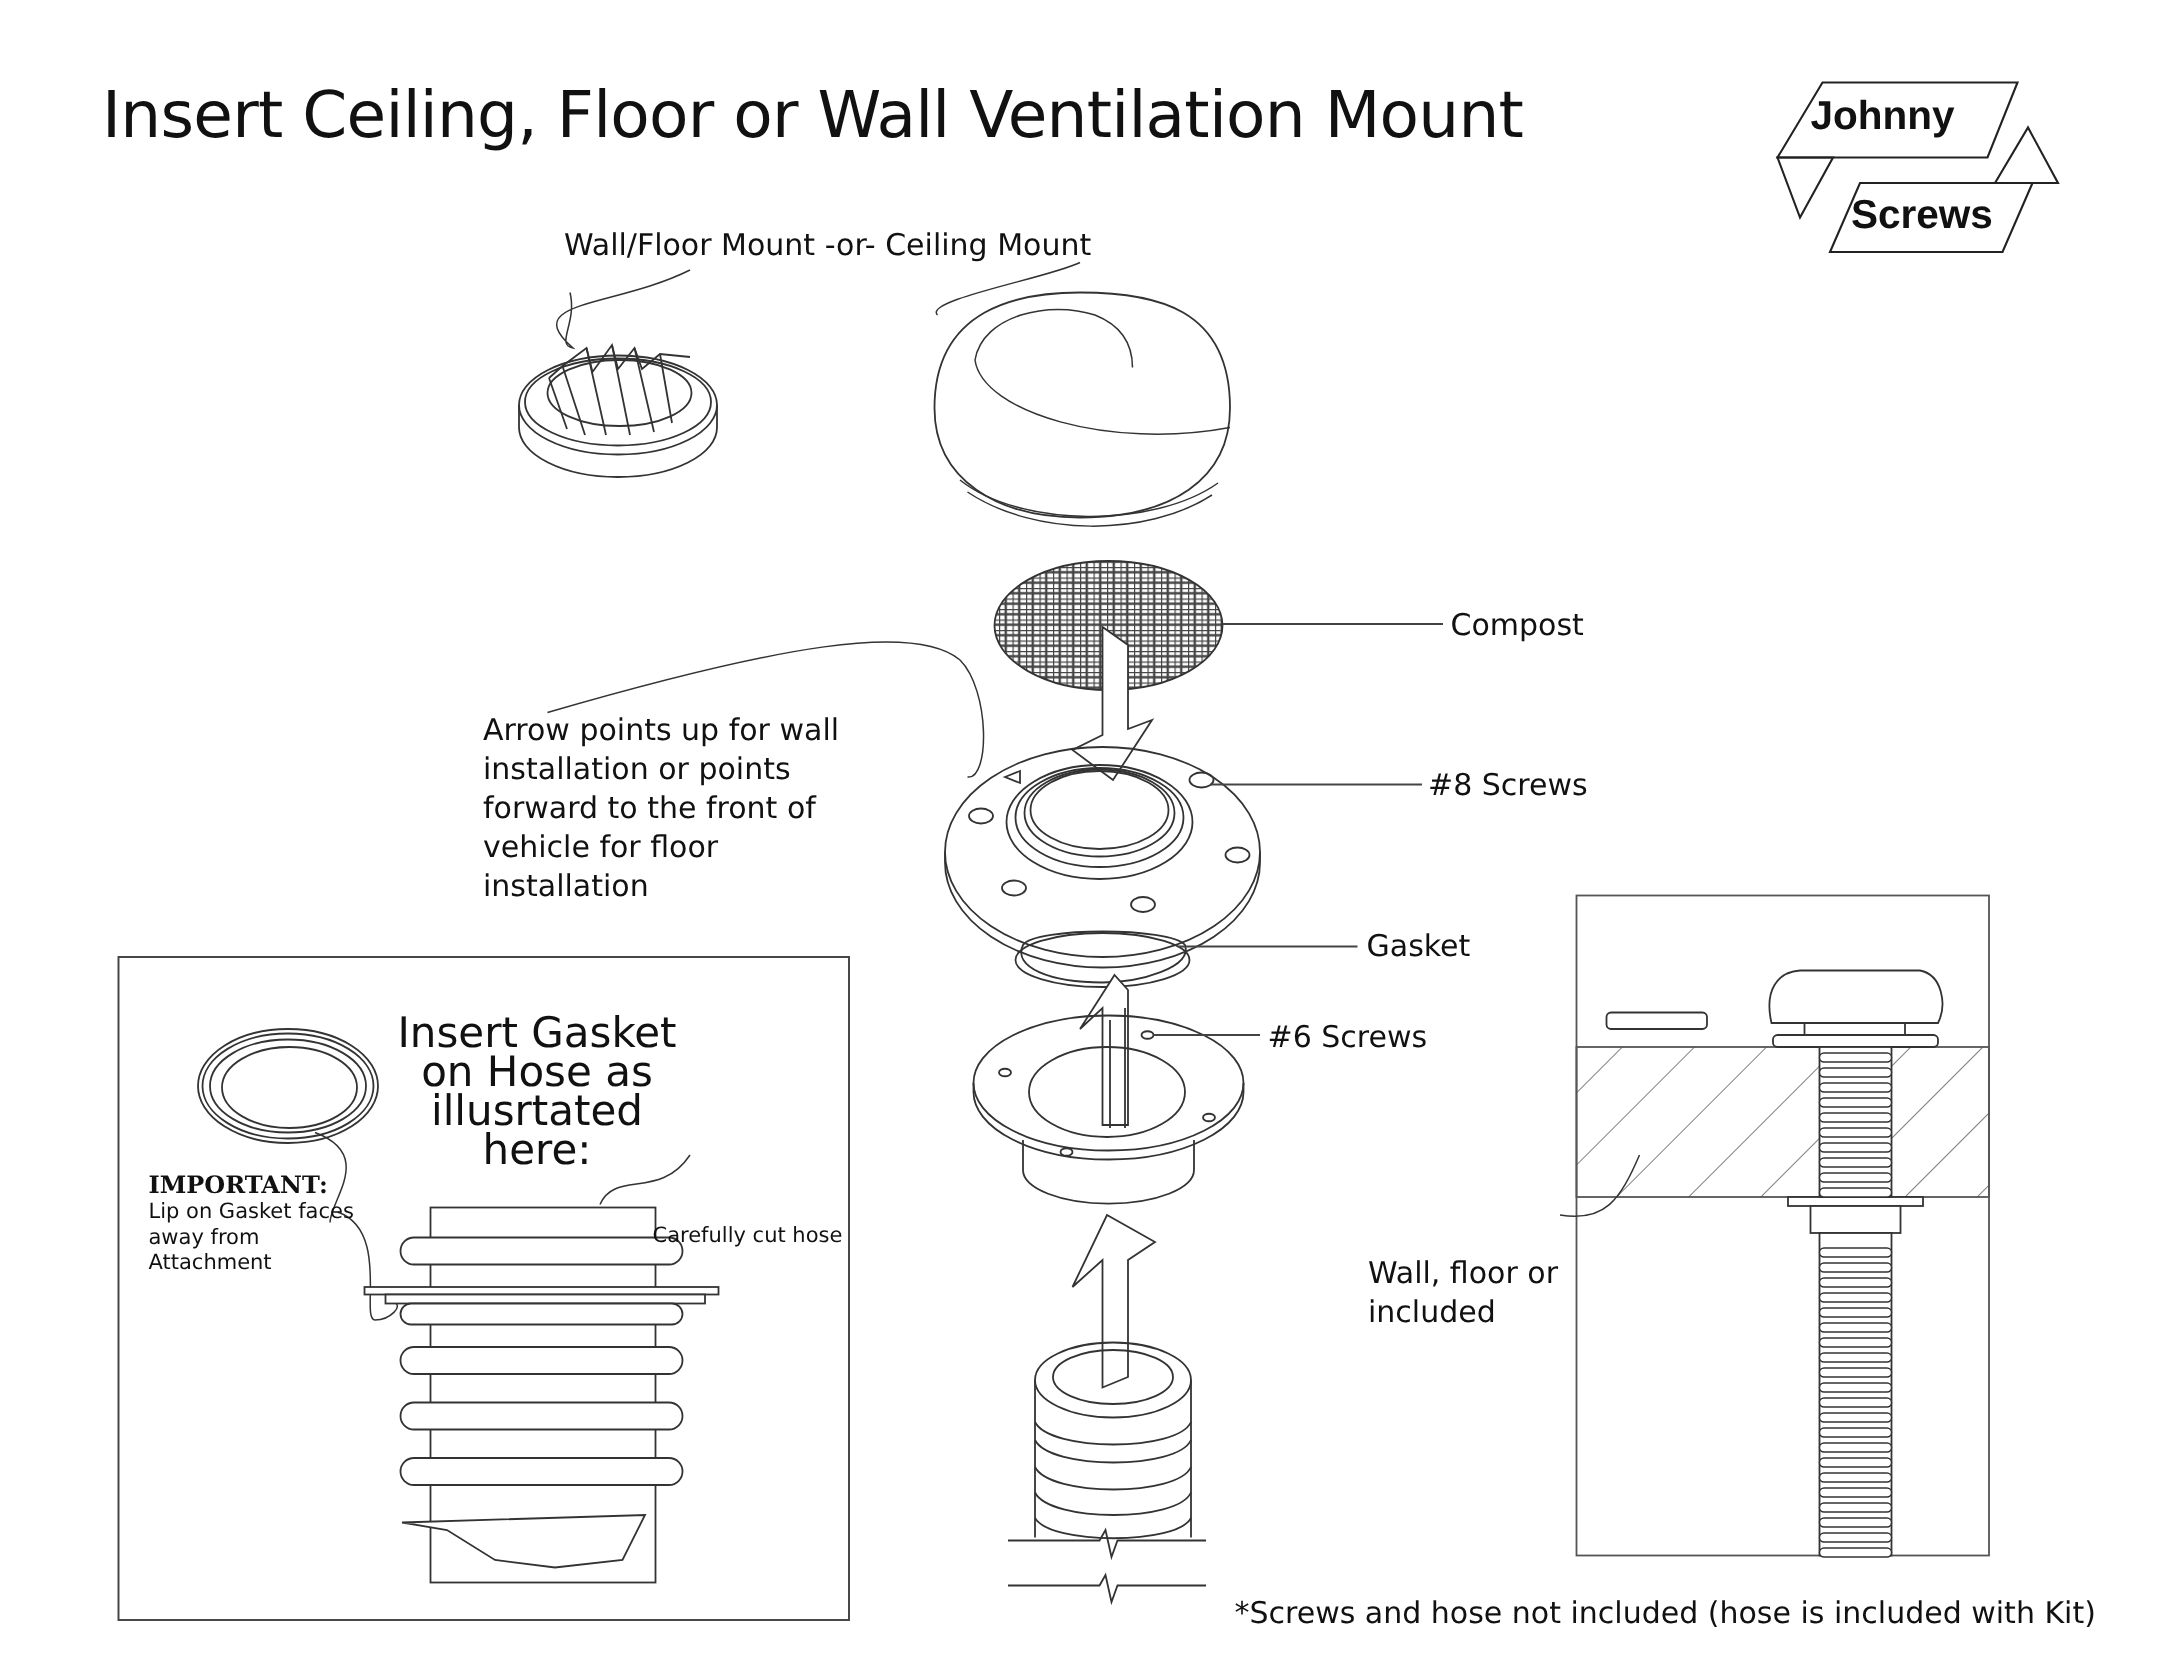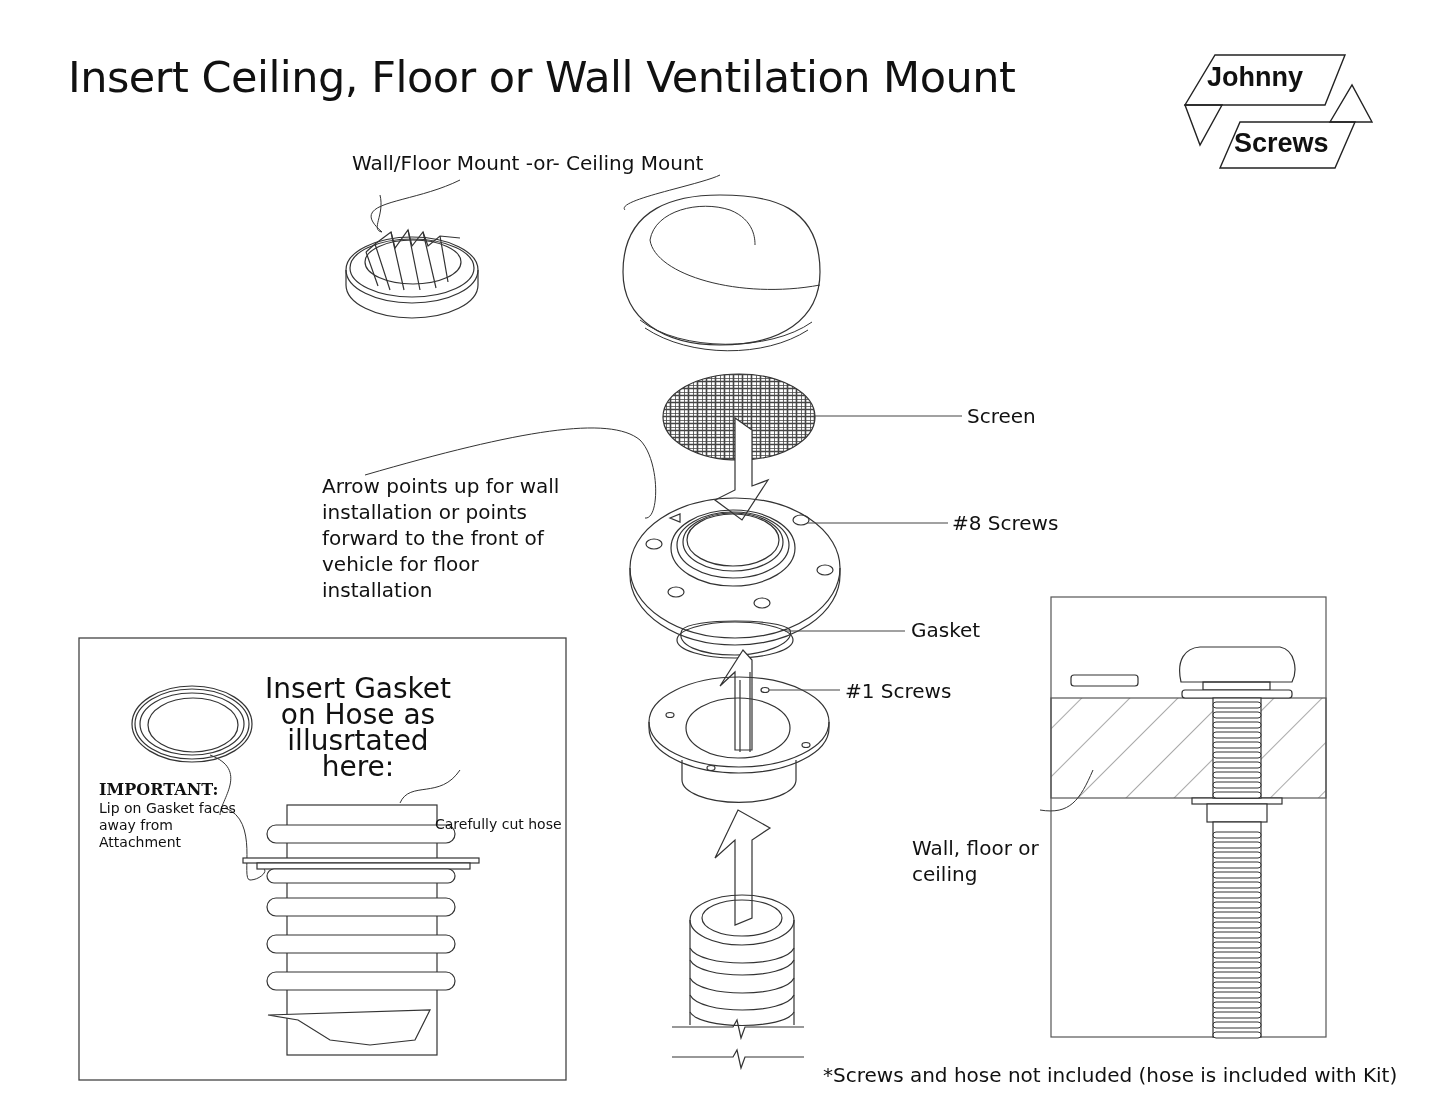--- a/index.html
+++ b/index.html
@@ -189,25 +189,25 @@
         <rect x="1213" y="1022" width="48" height="6" rx="3" fill="#fff"></rect>
         <rect x="1213" y="1032" width="48" height="6" rx="3" fill="#fff"></rect>
     </g>
     <path d="M1093 770 C 1080 800, 1070 815, 1040 810" stroke-width="1"></path>
   </g>
 </svg>
 
 <div class="abs logo-text" style="left:1207px;top:62px;">Johnny</div>
 <div class="abs logo-text" style="left:1234px;top:128px;">Screws</div>
 
-<div class="abs lbl" style="left:352px;top:151px;">Wall/Floor Mount -or- Ceiling Mount</div>
-<div class="abs lbl" style="left:967px;top:404px;">Screen</div>
+<div class="abs lbl" style="left:376px;top:151px;">Wall/Floor Mount -or- Ceiling Mount</div>
+<div class="abs lbl" style="left:967px;top:404px;">Compost</div>
 <div class="abs lbl" style="left:952px;top:511px;">#8 Screws</div>
 <div class="abs lbl" style="left:911px;top:618px;">Gasket</div>
-<div class="abs lbl" style="left:845px;top:679px;">#1 Screws</div>
+<div class="abs lbl" style="left:845px;top:679px;">#6 Screws</div>
 <div class="abs lbl multi" style="left:322px;top:473px;width:240px;">Arrow points up for wall installation or points forward to the front of vehicle for floor installation</div>
-<div class="abs lbl multi" style="left:912px;top:835px;width:150px;">Wall, floor or ceiling</div>
+<div class="abs lbl multi" style="left:912px;top:835px;width:150px;">Wall, floor or included</div>
 <div class="abs lbl" style="left:823px;top:1063px;">*Screws and hose not included (hose is included with Kit)</div>
 
 <div class="abs box-title" style="left:258px;top:676px;width:200px;">Insert Gasket on Hose as illusrtated here:</div>
 <div class="abs lbl-sm" style="left:435px;top:796px;margin-top:20px;">Carefully cut hose</div>
 <div class="abs important" style="left:99px;top:780px;">IMPORTANT:</div>
 <div class="abs lbl-sm multi" style="left:99px;top:800px;width:140px;line-height:17px;">Lip on Gasket faces away from Attachment</div>
 
 </body></html>

